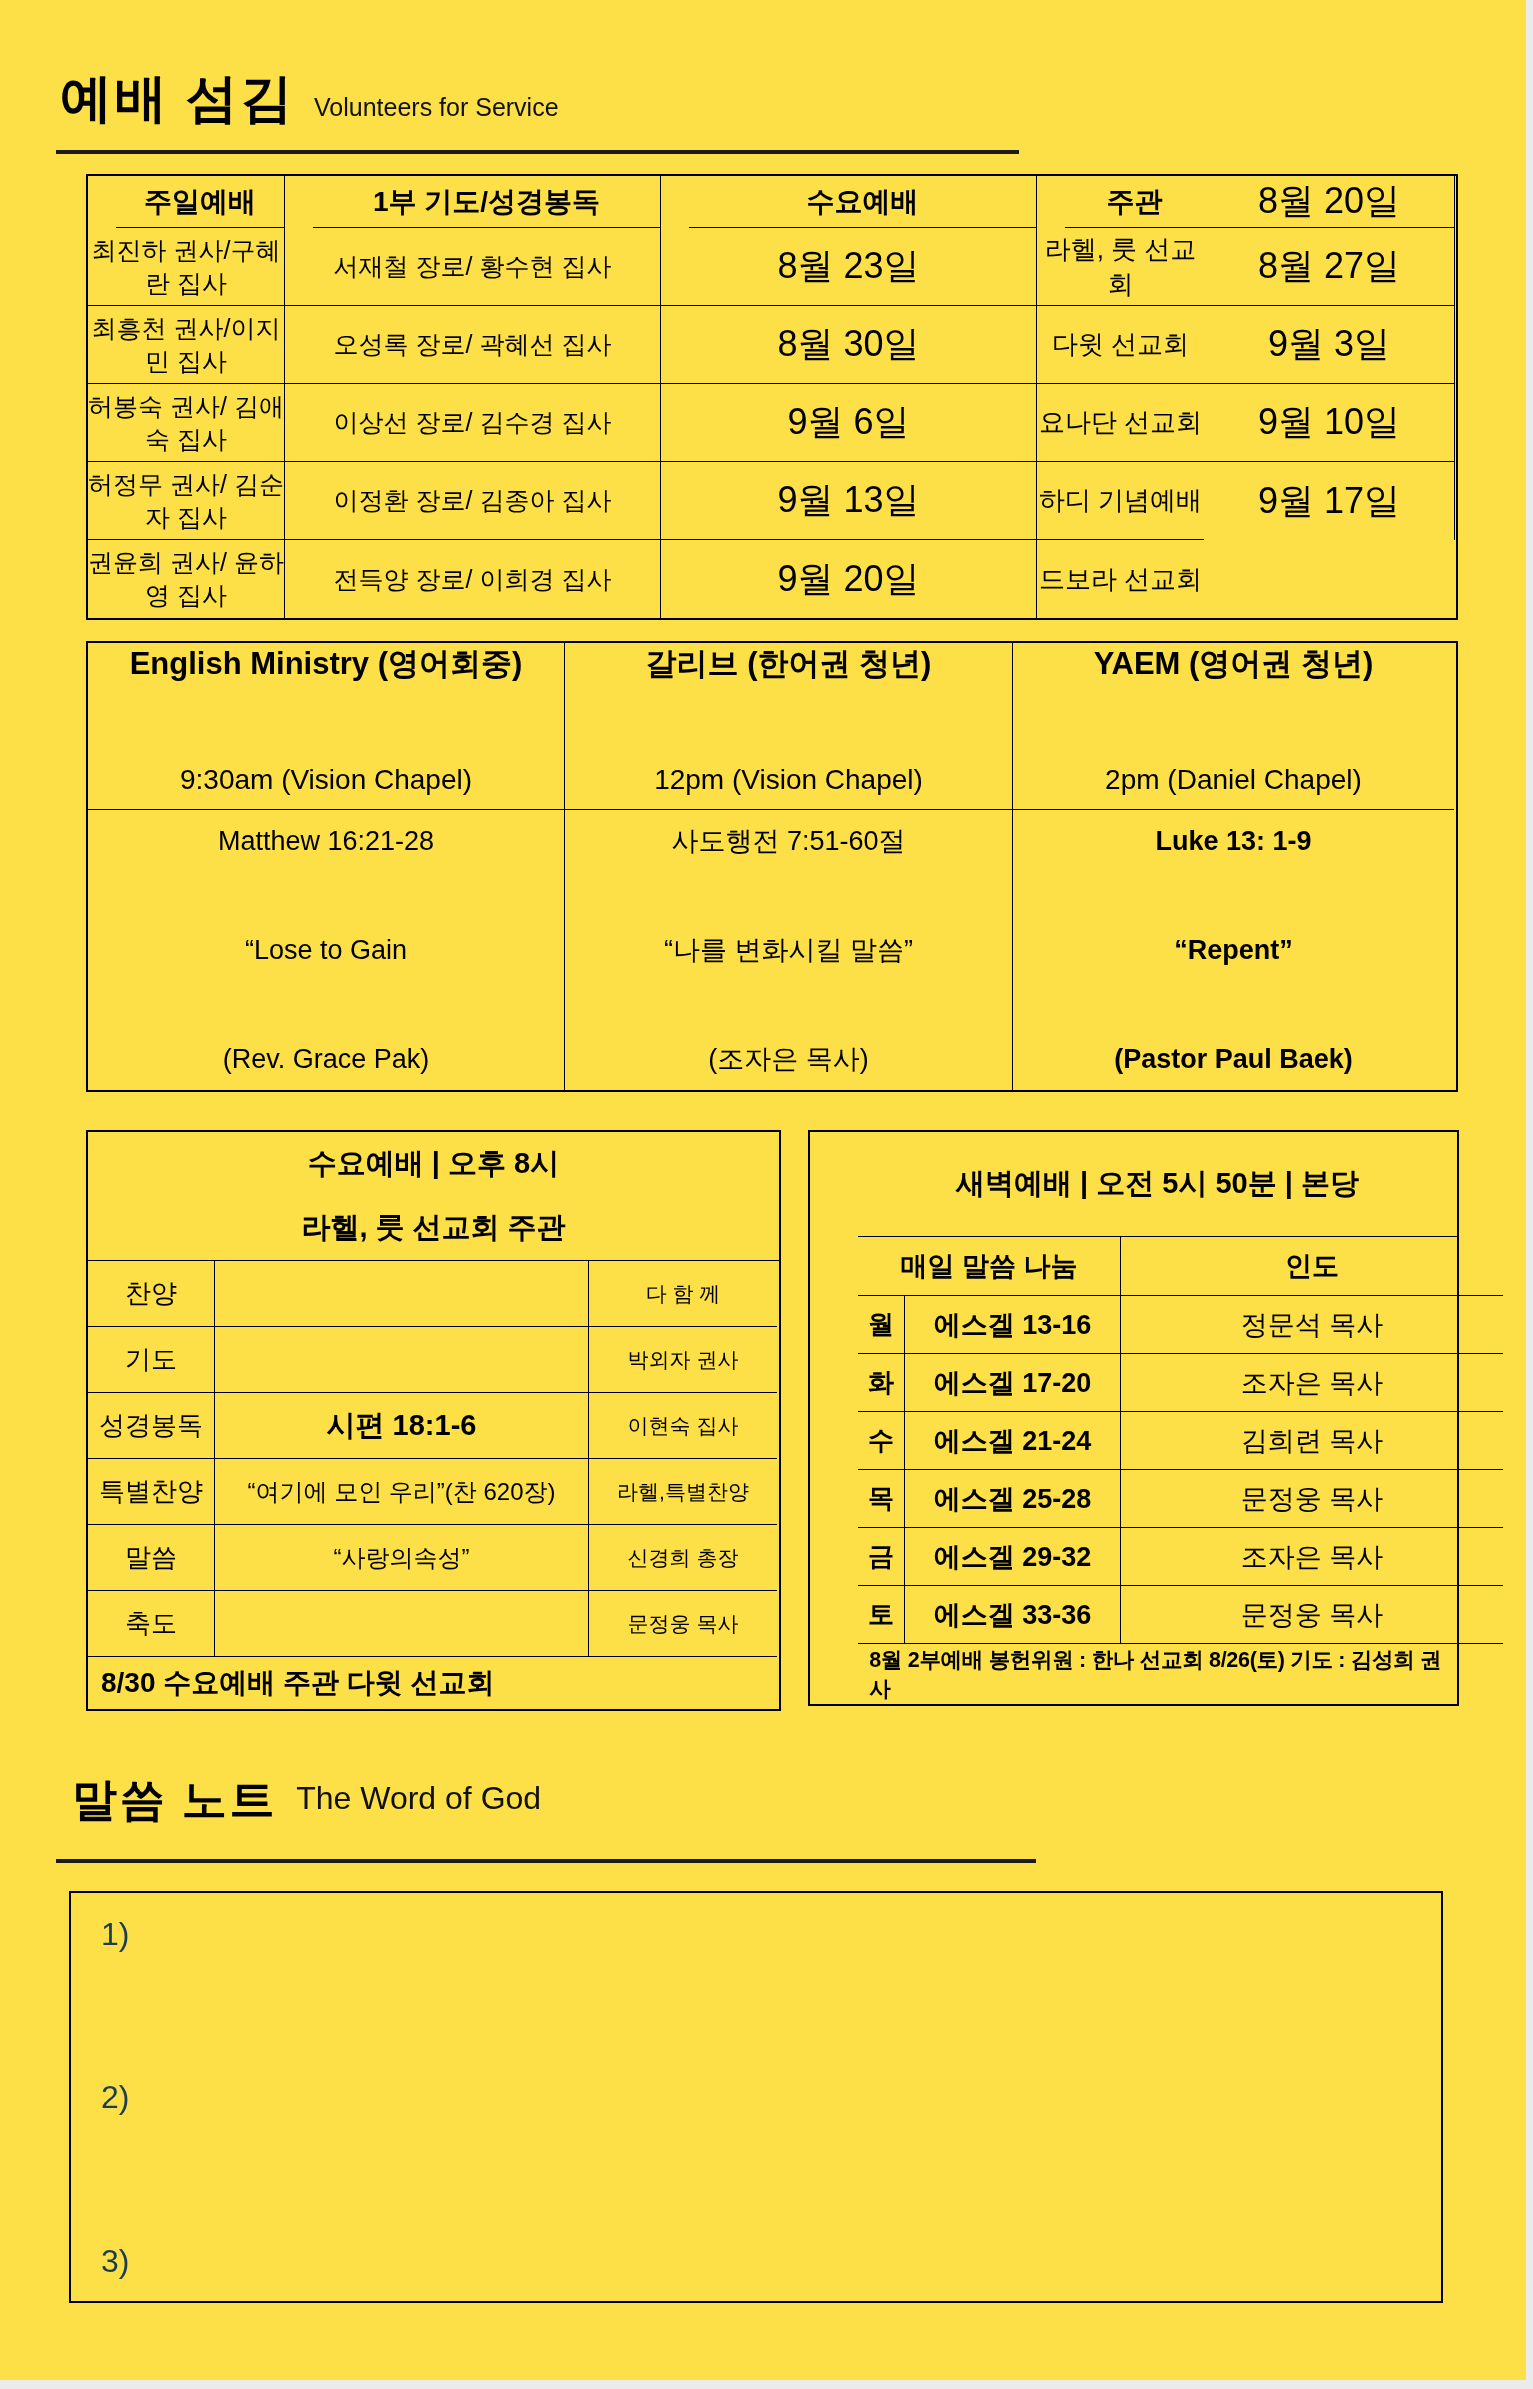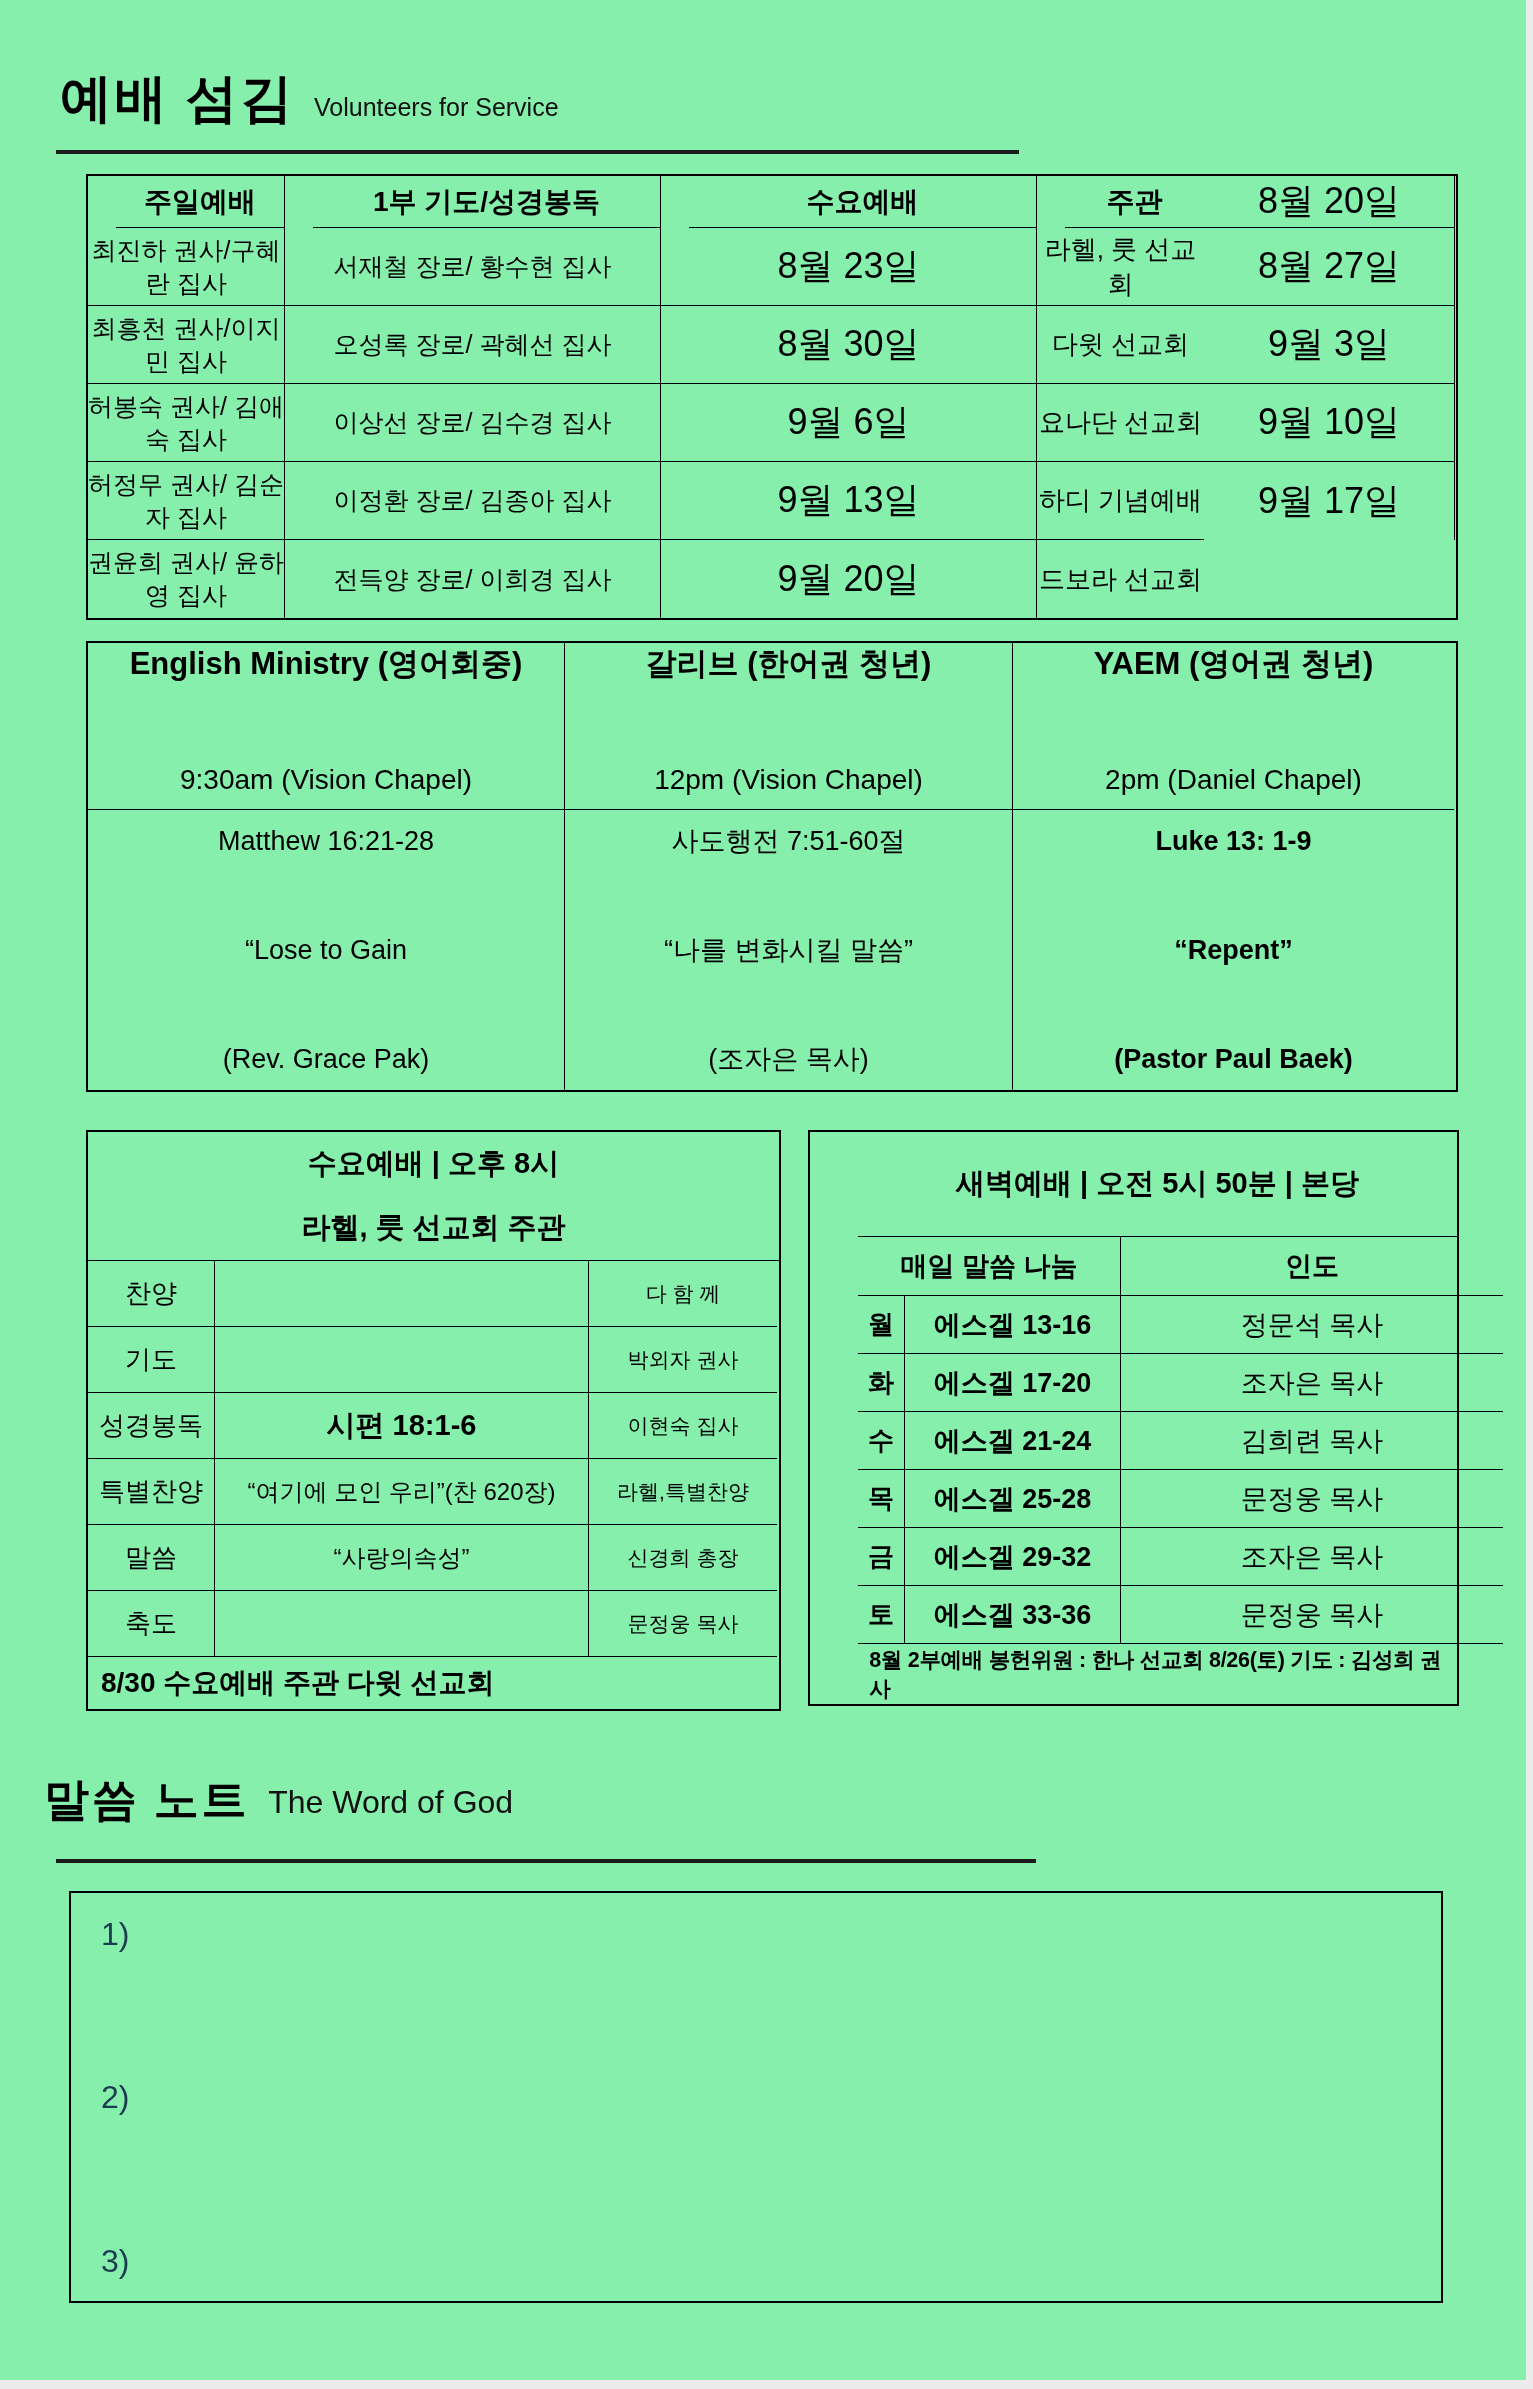--- a/index.html
+++ b/index.html
@@ -1,18 +1,18 @@
 <!DOCTYPE html>
 <html style="font-size:15px"><head>
 <meta charset="utf-8">
 <style>
   * { margin:0; padding:0; box-sizing:border-box; }
   html,body { background:#fff; }
   .page {
-    position:relative; width:1534px; height:2389px; background:#86efac;
+    position:relative; width:1534px; height:2389px; background:#fde047;
     font-family:"Liberation Sans","DejaVu Sans",sans-serif; color:#000;
     overflow:hidden;
   }
   .edge-right { position:absolute; top:0; right:0; width:8.4px; height:100%; background:#ebebeb; }
   .edge-bottom { position:absolute; bottom:0; left:0; width:100%; height:9.4px; background:#ebebeb; }
 
   
   .sec-title { position:absolute; display:flex; align-items:flex-end; gap:19px; }
   .title-ko { font-family:"Liberation Serif","DejaVu Serif",serif; font-weight:700; font-size:52px; letter-spacing:2.8px; line-height:1; }
   .title-en { font-size:25px; line-height:1; padding-bottom:4.7px; color:#111; }
@@ -222,21 +222,21 @@
       <div class="cell dpass vl">에스겔 29-32</div>
       <div class="cell dlead">조자은 목사</div>
 
       <div class="cell dday vl">토</div>
       <div class="cell dpass vl">에스겔 33-36</div>
       <div class="cell dlead">문정웅 목사</div>
     </div>
     <div class="dfoot">8월 2부예배 봉헌위원 : 한나 선교회  8/26(토)  기도 : 김성희 권사</div>
   </div>
 
-  <div class="sec-title" style="left:44px; top:1778px;">
+  <div class="sec-title" style="left:72px; top:1778px;align-items:center;">
     <span class="title-ko" style="font-size:45px;">말씀 노트</span>
     <span class="title-en" style="font-size:32px;">The Word of God</span>
   </div>
   <div class="rule" style="left:56px; top:1859px; width:980px;"></div>
 
   <div id="notesbox">
     <span class="notenum n1" style="color: rgb(28, 60, 80);">1)</span>
     <span class="notenum n2" style="color: rgb(28, 60, 80);">2)</span>
     <span class="notenum n3" style="color: rgb(28, 60, 80);">3)</span>
   </div>

